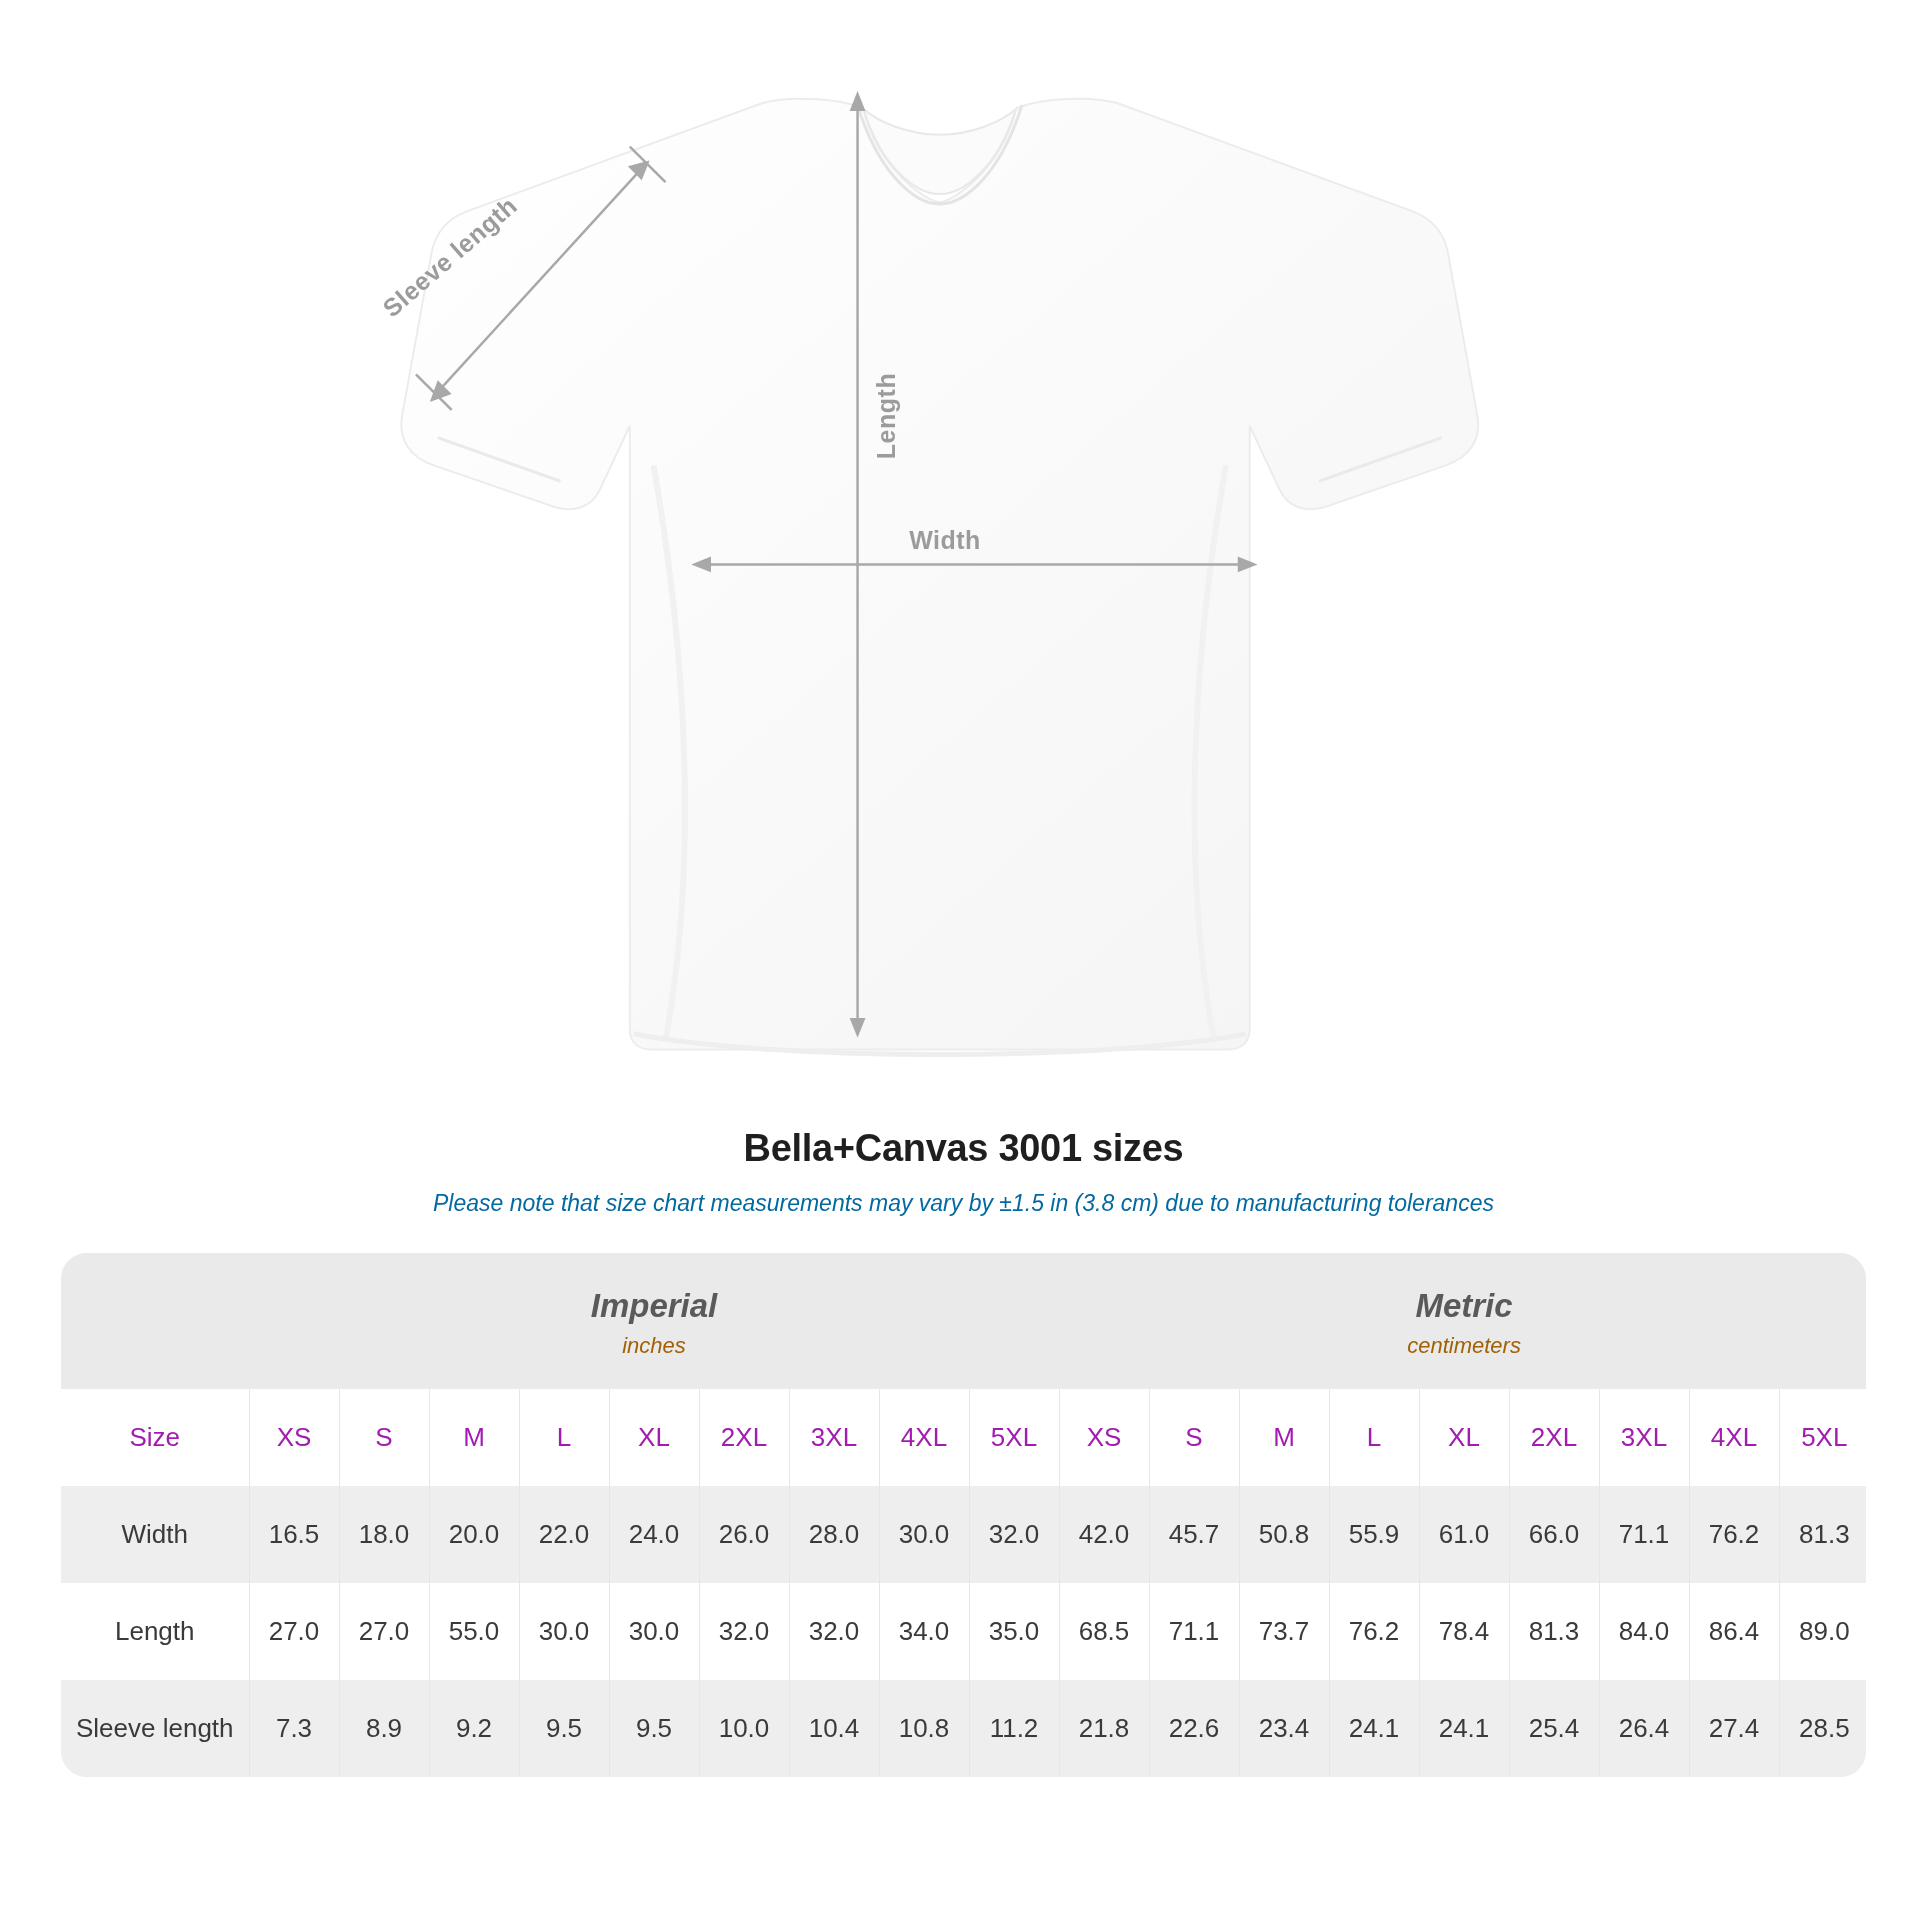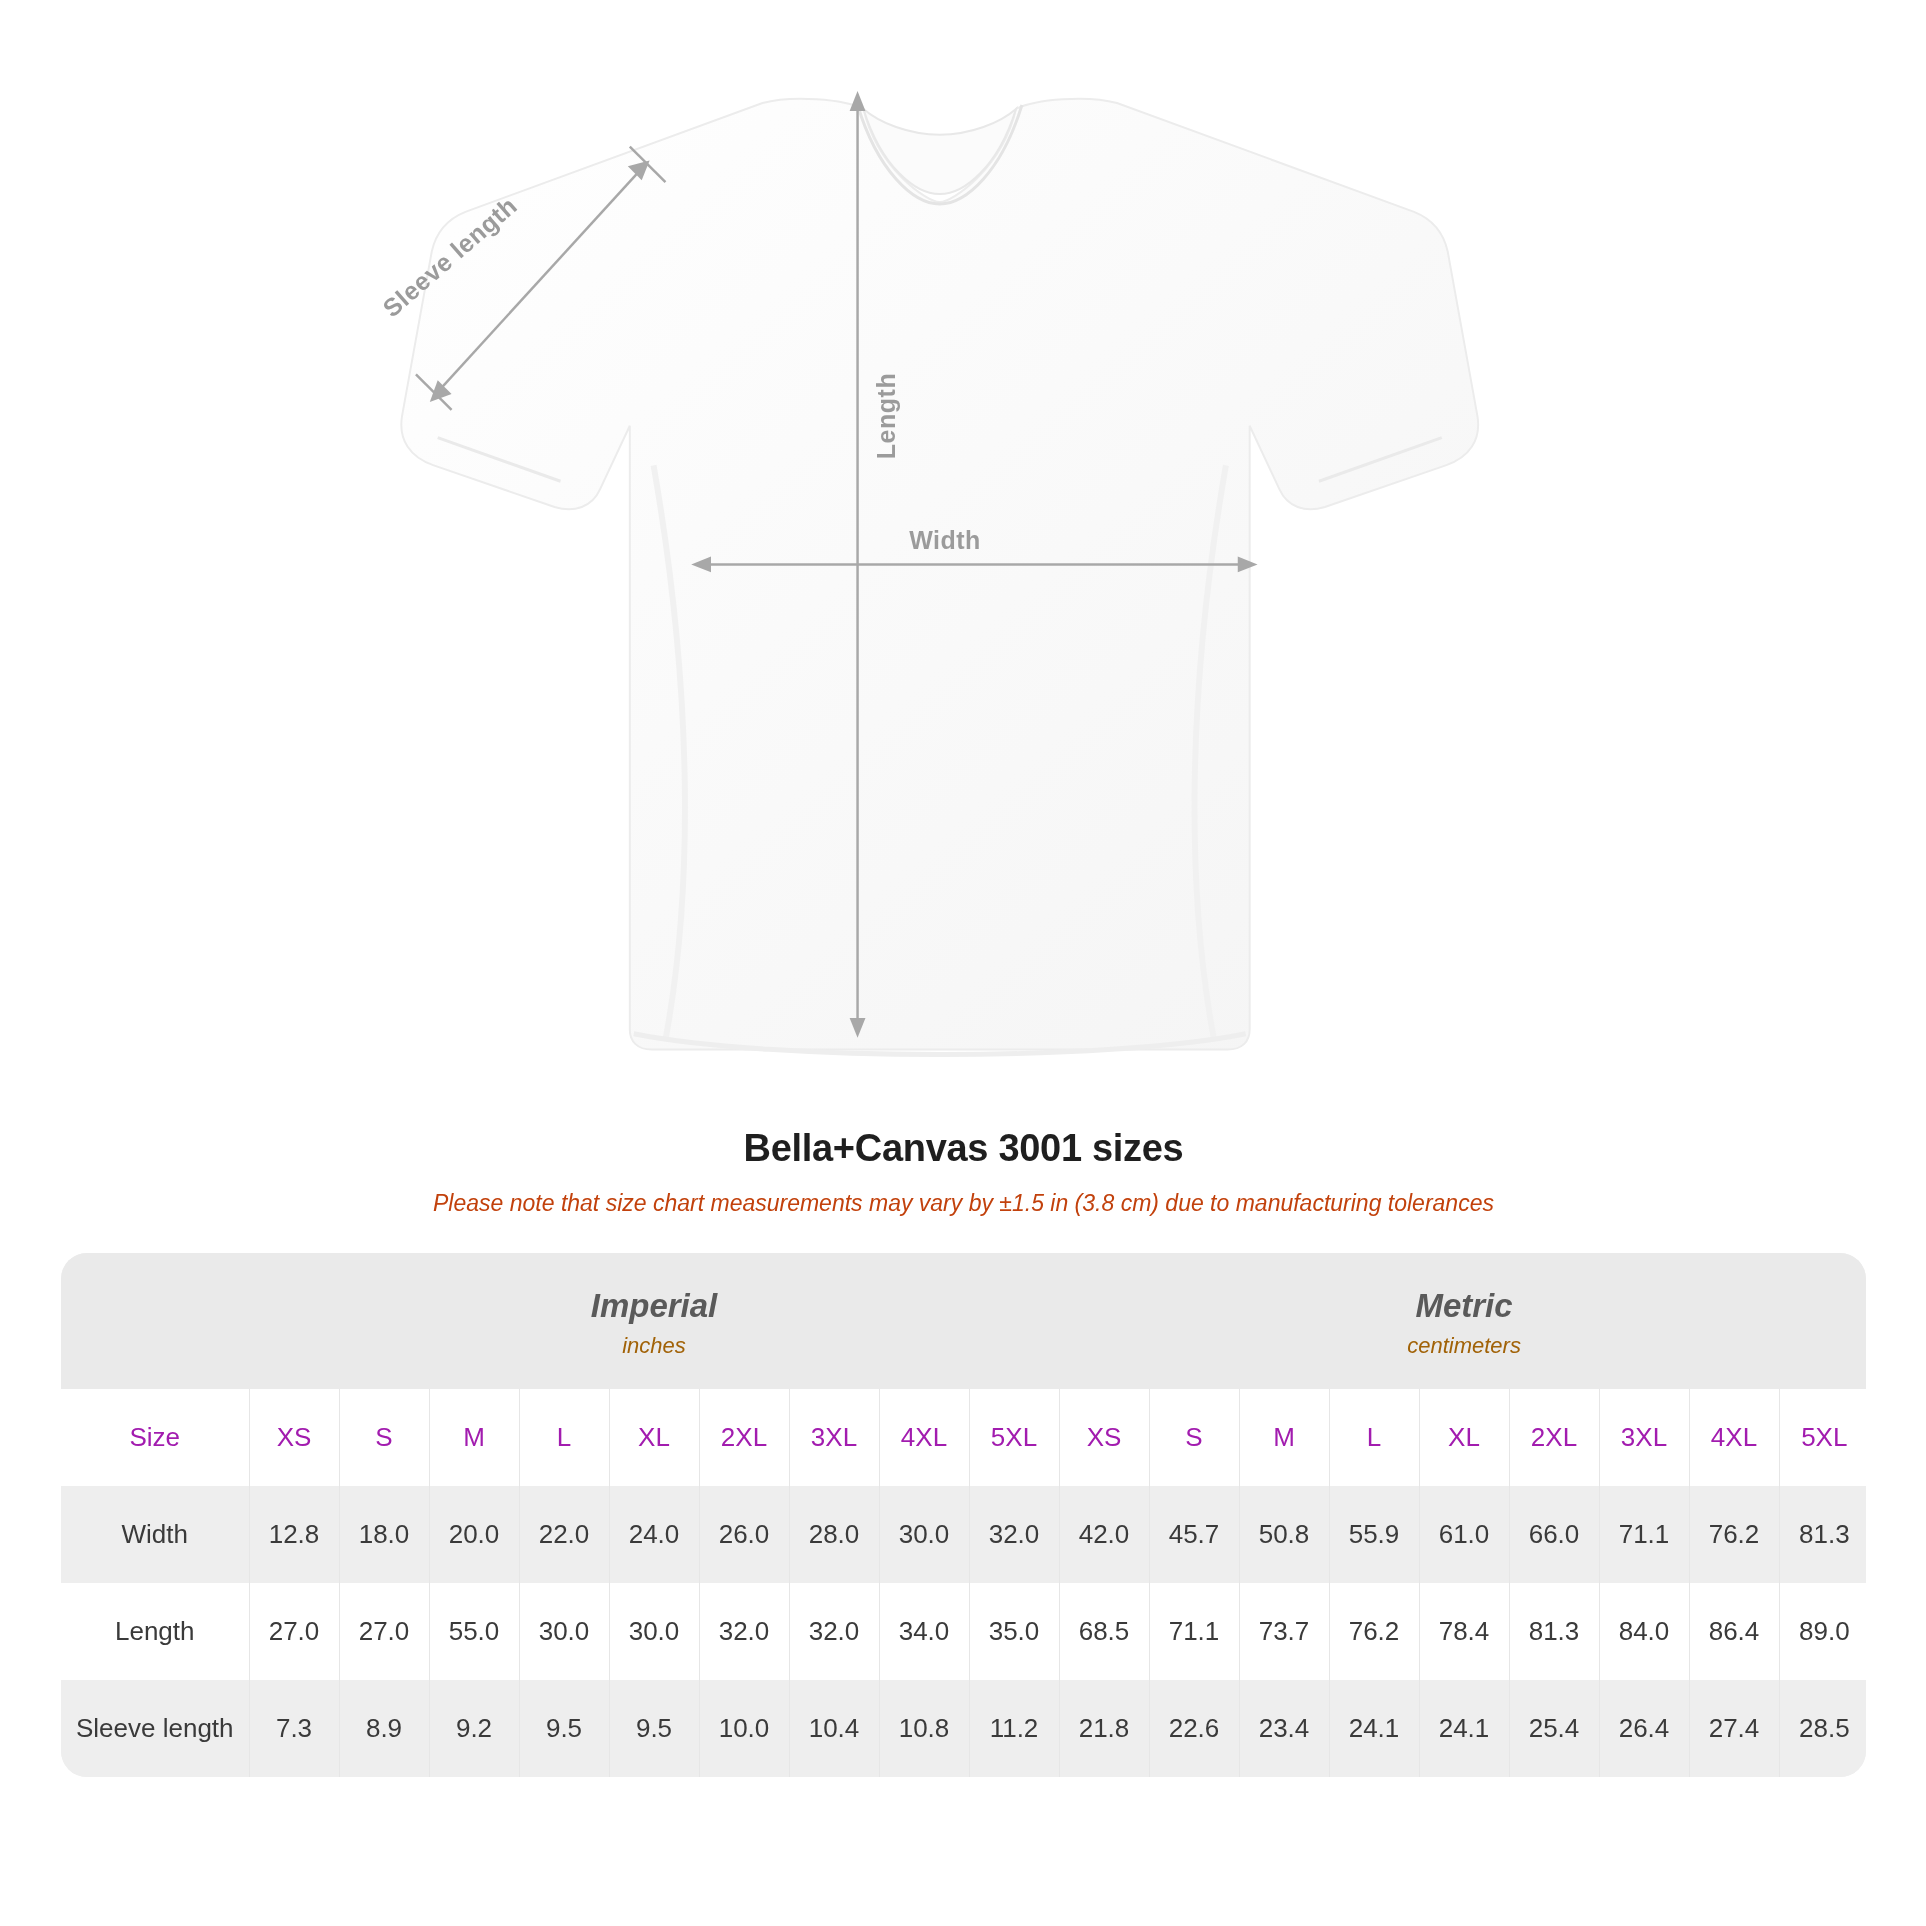--- a/index.html
+++ b/index.html
@@ -64,21 +64,21 @@
   .chart-title {
     font-size: 38px;
     font-weight: bold;
     color: #1f1f1f;
     margin: 0;
     letter-spacing: -0.3px;
   }
   .chart-note {
     font-size: 23px;
     font-style: italic;
-    color: #c2410c;
+    color: #0369a1;
     margin-top: 20px;
   }
 
   
   .table-wrap {
     margin: 36px 61px 0 61px;
     border-radius: 26px;
     overflow: hidden;
     background: #eeeeee;
   }
@@ -254,21 +254,21 @@
           <td>L</td>
           <td>XL</td>
           <td>2XL</td>
           <td>3XL</td>
           <td>4XL</td>
           <td>5XL</td>
         </tr>
 
         <tr class="data-row row-shade">
           <td class="rowlabel">Width</td>
-          <td>12.8</td>
+          <td>16.5</td>
           <td>18.0</td>
           <td>20.0</td>
           <td>22.0</td>
           <td>24.0</td>
           <td>26.0</td>
           <td>28.0</td>
           <td>30.0</td>
           <td>32.0</td>
           <td>42.0</td>
           <td>45.7</td>

